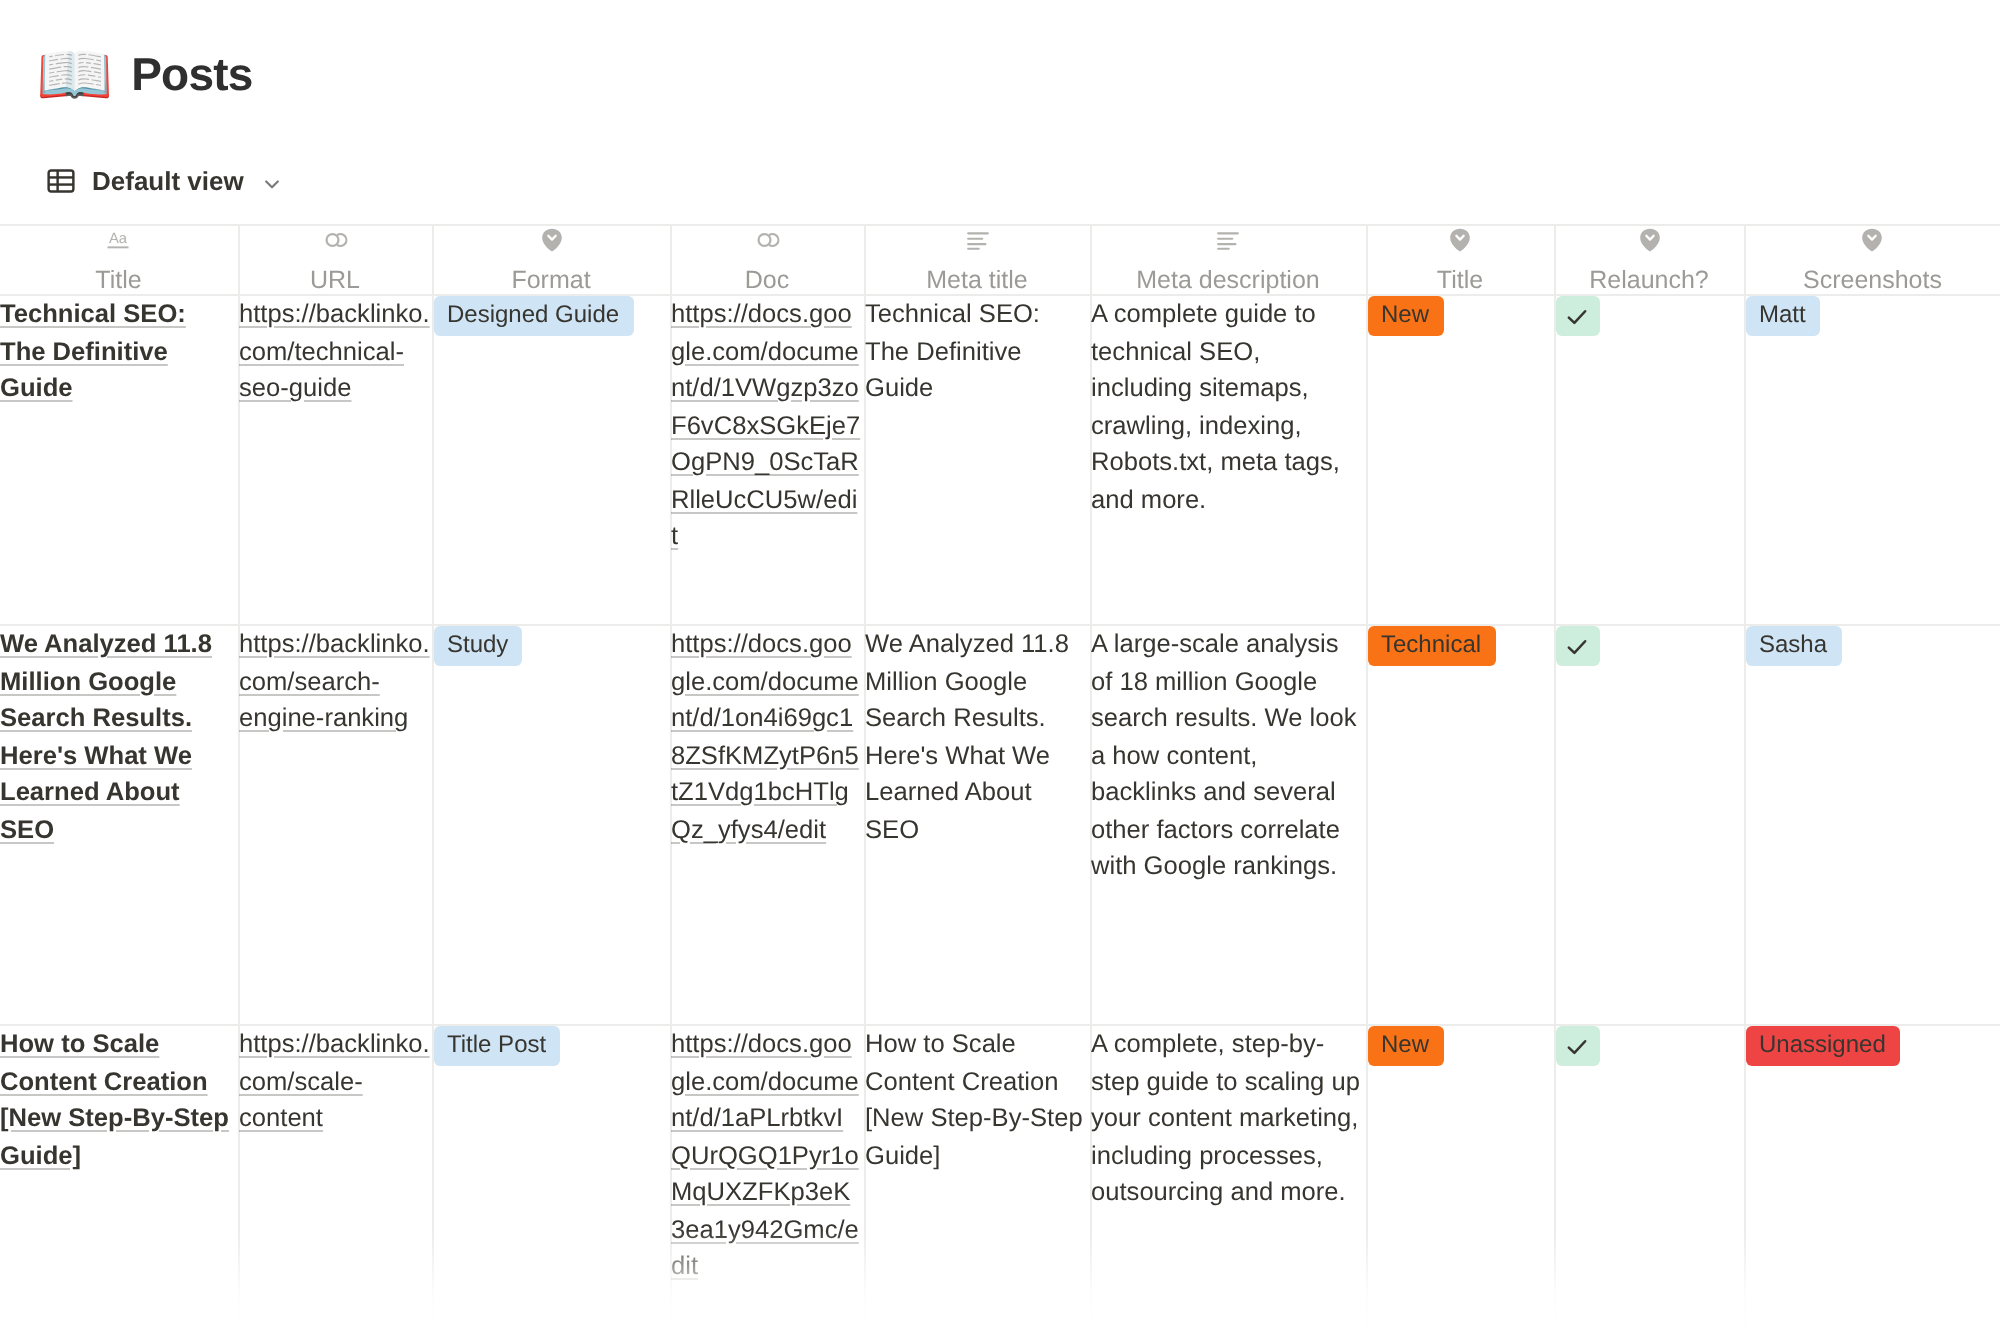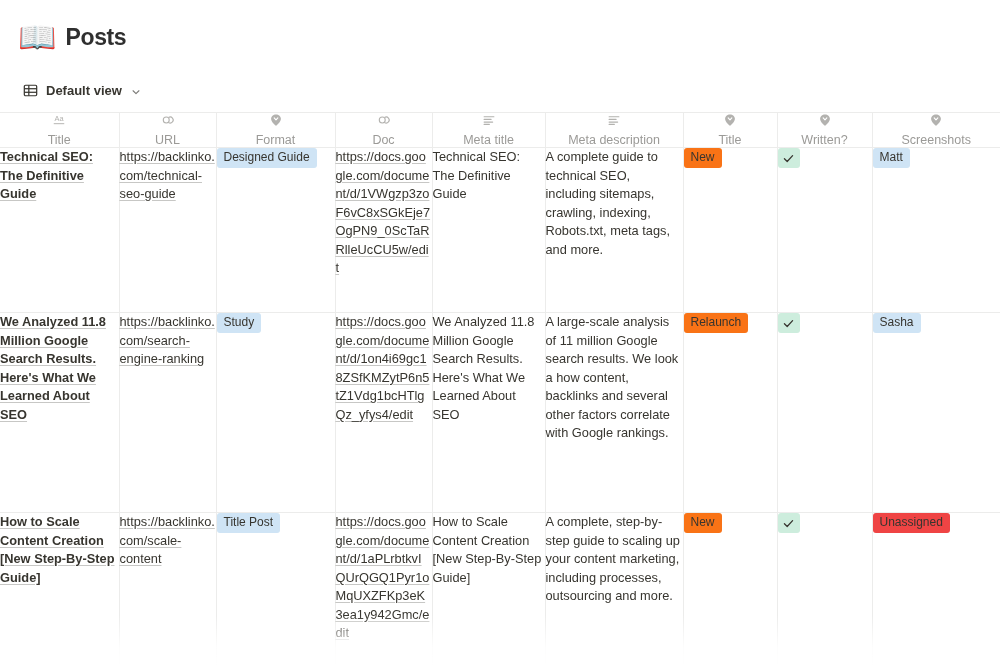--- a/index.html
+++ b/index.html
@@ -313,21 +313,21 @@
             </div>
           </th>
           <th>
             <div class="th-inner">
               <span class="th-icon">
                 <svg width="14" height="14" viewBox="0 0 16 16">
                     <path d="M8 1.6c3.2 0 5.6 2.2 5.6 5.1 0 3.3-3.4 6.4-5.1 7.6a.85.85 0 0 1-1 0C5.8 13.1 2.4 10 2.4 6.7 2.4 3.8 4.8 1.6 8 1.6z" fill="#b3b2af"></path>
                     <polyline points="5.9,5.6 8,7.8 10.1,5.6" fill="none" stroke="#fff" stroke-width="1.3" stroke-linecap="round" stroke-linejoin="round"></polyline>
                   </svg>
               </span>
-              <span>Written?</span>
+              <span>Relaunch?</span>
             </div>
           </th>
           <th>
             <div class="th-inner">
               <span class="th-icon">
                 <svg width="14" height="14" viewBox="0 0 16 16">
                     <path d="M8 1.6c3.2 0 5.6 2.2 5.6 5.1 0 3.3-3.4 6.4-5.1 7.6a.85.85 0 0 1-1 0C5.8 13.1 2.4 10 2.4 6.7 2.4 3.8 4.8 1.6 8 1.6z" fill="#b3b2af"></path>
                     <polyline points="5.9,5.6 8,7.8 10.1,5.6" fill="none" stroke="#fff" stroke-width="1.3" stroke-linecap="round" stroke-linejoin="round"></polyline>
                   </svg>
               </span>
@@ -382,24 +382,24 @@
           <td>
             <span class="pill pill-blue">Study</span>
           </td>
           <td>
             <span class="cell-url">https://docs.google.com/document/d/1on4i69gc18ZSfKMZytP6n5tZ1Vdg1bcHTlgQz_yfys4/edit</span>
           </td>
           <td>
             <span class="cell-text">We Analyzed 11.8 Million Google Search Results. Here's What We Learned About SEO</span>
           </td>
           <td>
-            <span class="cell-text">A large-scale analysis of 11 million Google search results. We look a how content, backlinks and several other factors correlate with Google rankings.</span>
-          </td>
-          <td>
-            <span class="pill pill-green">Relaunch</span>
+            <span class="cell-text">A large-scale analysis of 18 million Google search results. We look a how content, backlinks and several other factors correlate with Google rankings.</span>
+          </td>
+          <td>
+            <span class="pill pill-green">Technical</span>
           </td>
           <td>
             <span class="check-box">
               <svg width="13" height="13" viewBox="0 0 14 14" fill="none" stroke="#37352f" stroke-width="1.35" stroke-linecap="round" stroke-linejoin="round">
                   <polyline points="2.6,7.3 5.6,10.2 11.4,3.9"></polyline>
                 </svg>
             </span>
           </td>
           <td>
             <span class="pill pill-blue">Sasha</span>

